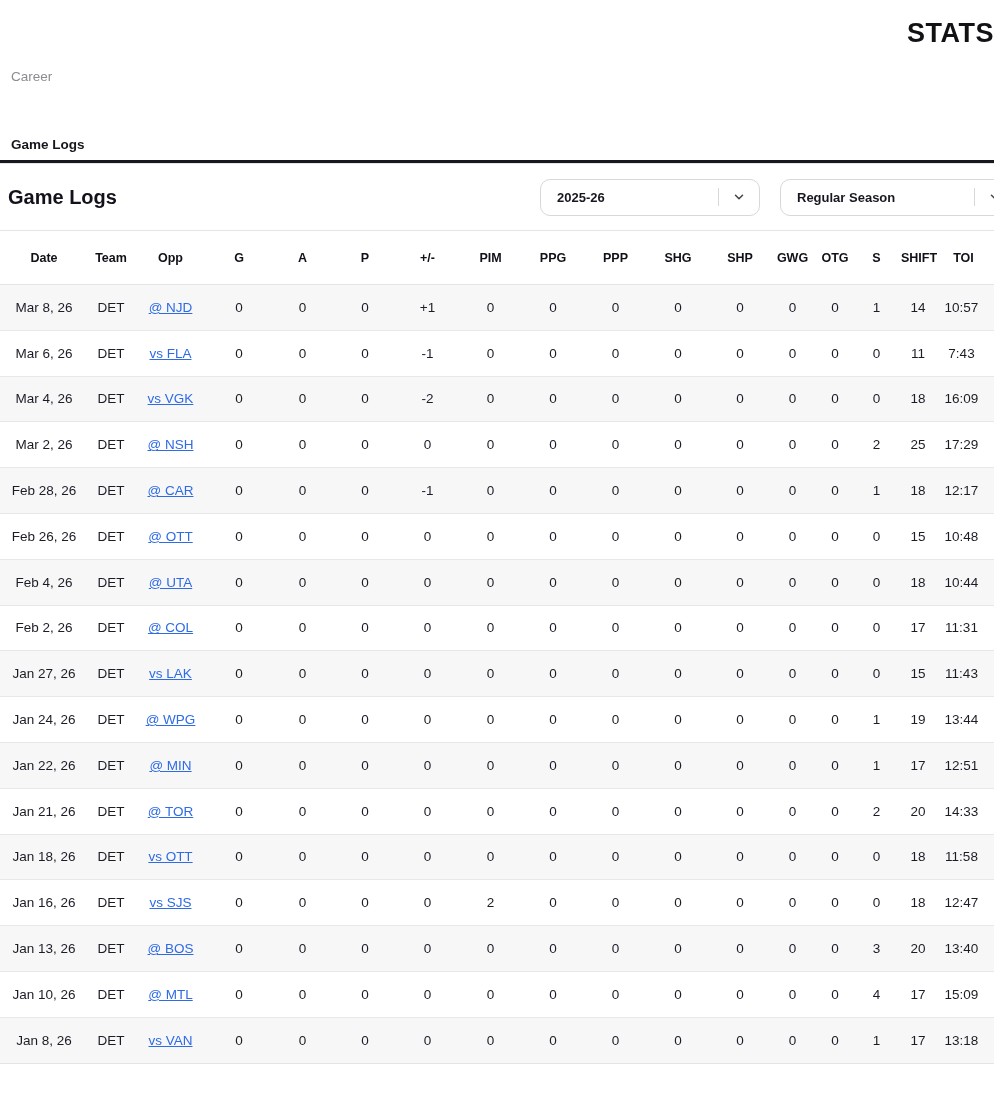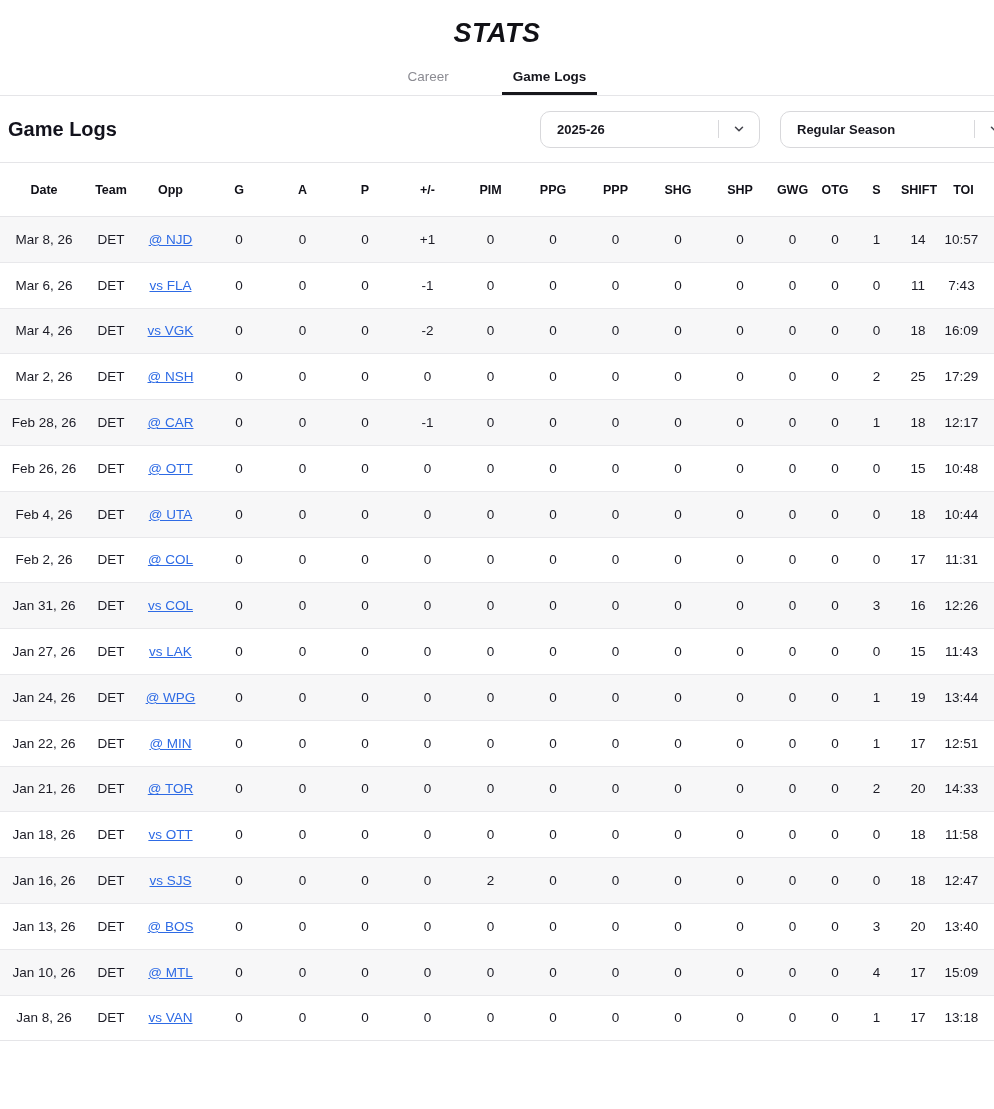--- a/index.html
+++ b/index.html
@@ -10,33 +10,33 @@
     height: 1109px;
     overflow: hidden;
     font-family: "Liberation Sans", "DejaVu Sans", sans-serif;
     -webkit-font-smoothing: antialiased;
   }
   .page { width: 994px; }
 
   
   .stats-title {
     margin: 18px 0 0 0;
-    text-align: center;
+    text-align: right;
     font-size: 27px;
     font-weight: 800;
     letter-spacing: 0.5px;
     color: #111116;
-    font-style: italic;
   }
   .tabs-row {
     margin-top: 20px;
     display: flex;
     justify-content: center;
     gap: 42px;
     border-bottom: 1px solid #e5e5e8;
+    flex-direction: column;
   }
   .tab {
     padding: 0 11px 10px 11px;
     font-size: 13.5px;
     color: #8b8b92;
     cursor: pointer;
     line-height: 16px;
   }
   .tab.active {
     color: #16161d;
@@ -346,39 +346,20 @@
           <td>0</td>
           <td>0</td>
           <td>0</td>
           <td>0</td>
           <td>0</td>
           <td>0</td>
           <td>17</td>
           <td class="toi">11:31</td>
         </tr>
         <tr>
-          <td>Jan 31, 26</td>
-          <td>DET</td>
-          <td><a href="#" class="opp-link">vs COL</a></td>
-          <td>0</td>
-          <td>0</td>
-          <td>0</td>
-          <td>0</td>
-          <td>0</td>
-          <td>0</td>
-          <td>0</td>
-          <td>0</td>
-          <td>0</td>
-          <td>0</td>
-          <td>0</td>
-          <td>3</td>
-          <td>16</td>
-          <td class="toi">12:26</td>
-        </tr>
-        <tr>
           <td>Jan 27, 26</td>
           <td>DET</td>
           <td><a href="#" class="opp-link">vs LAK</a></td>
           <td>0</td>
           <td>0</td>
           <td>0</td>
           <td>0</td>
           <td>0</td>
           <td>0</td>
           <td>0</td>

